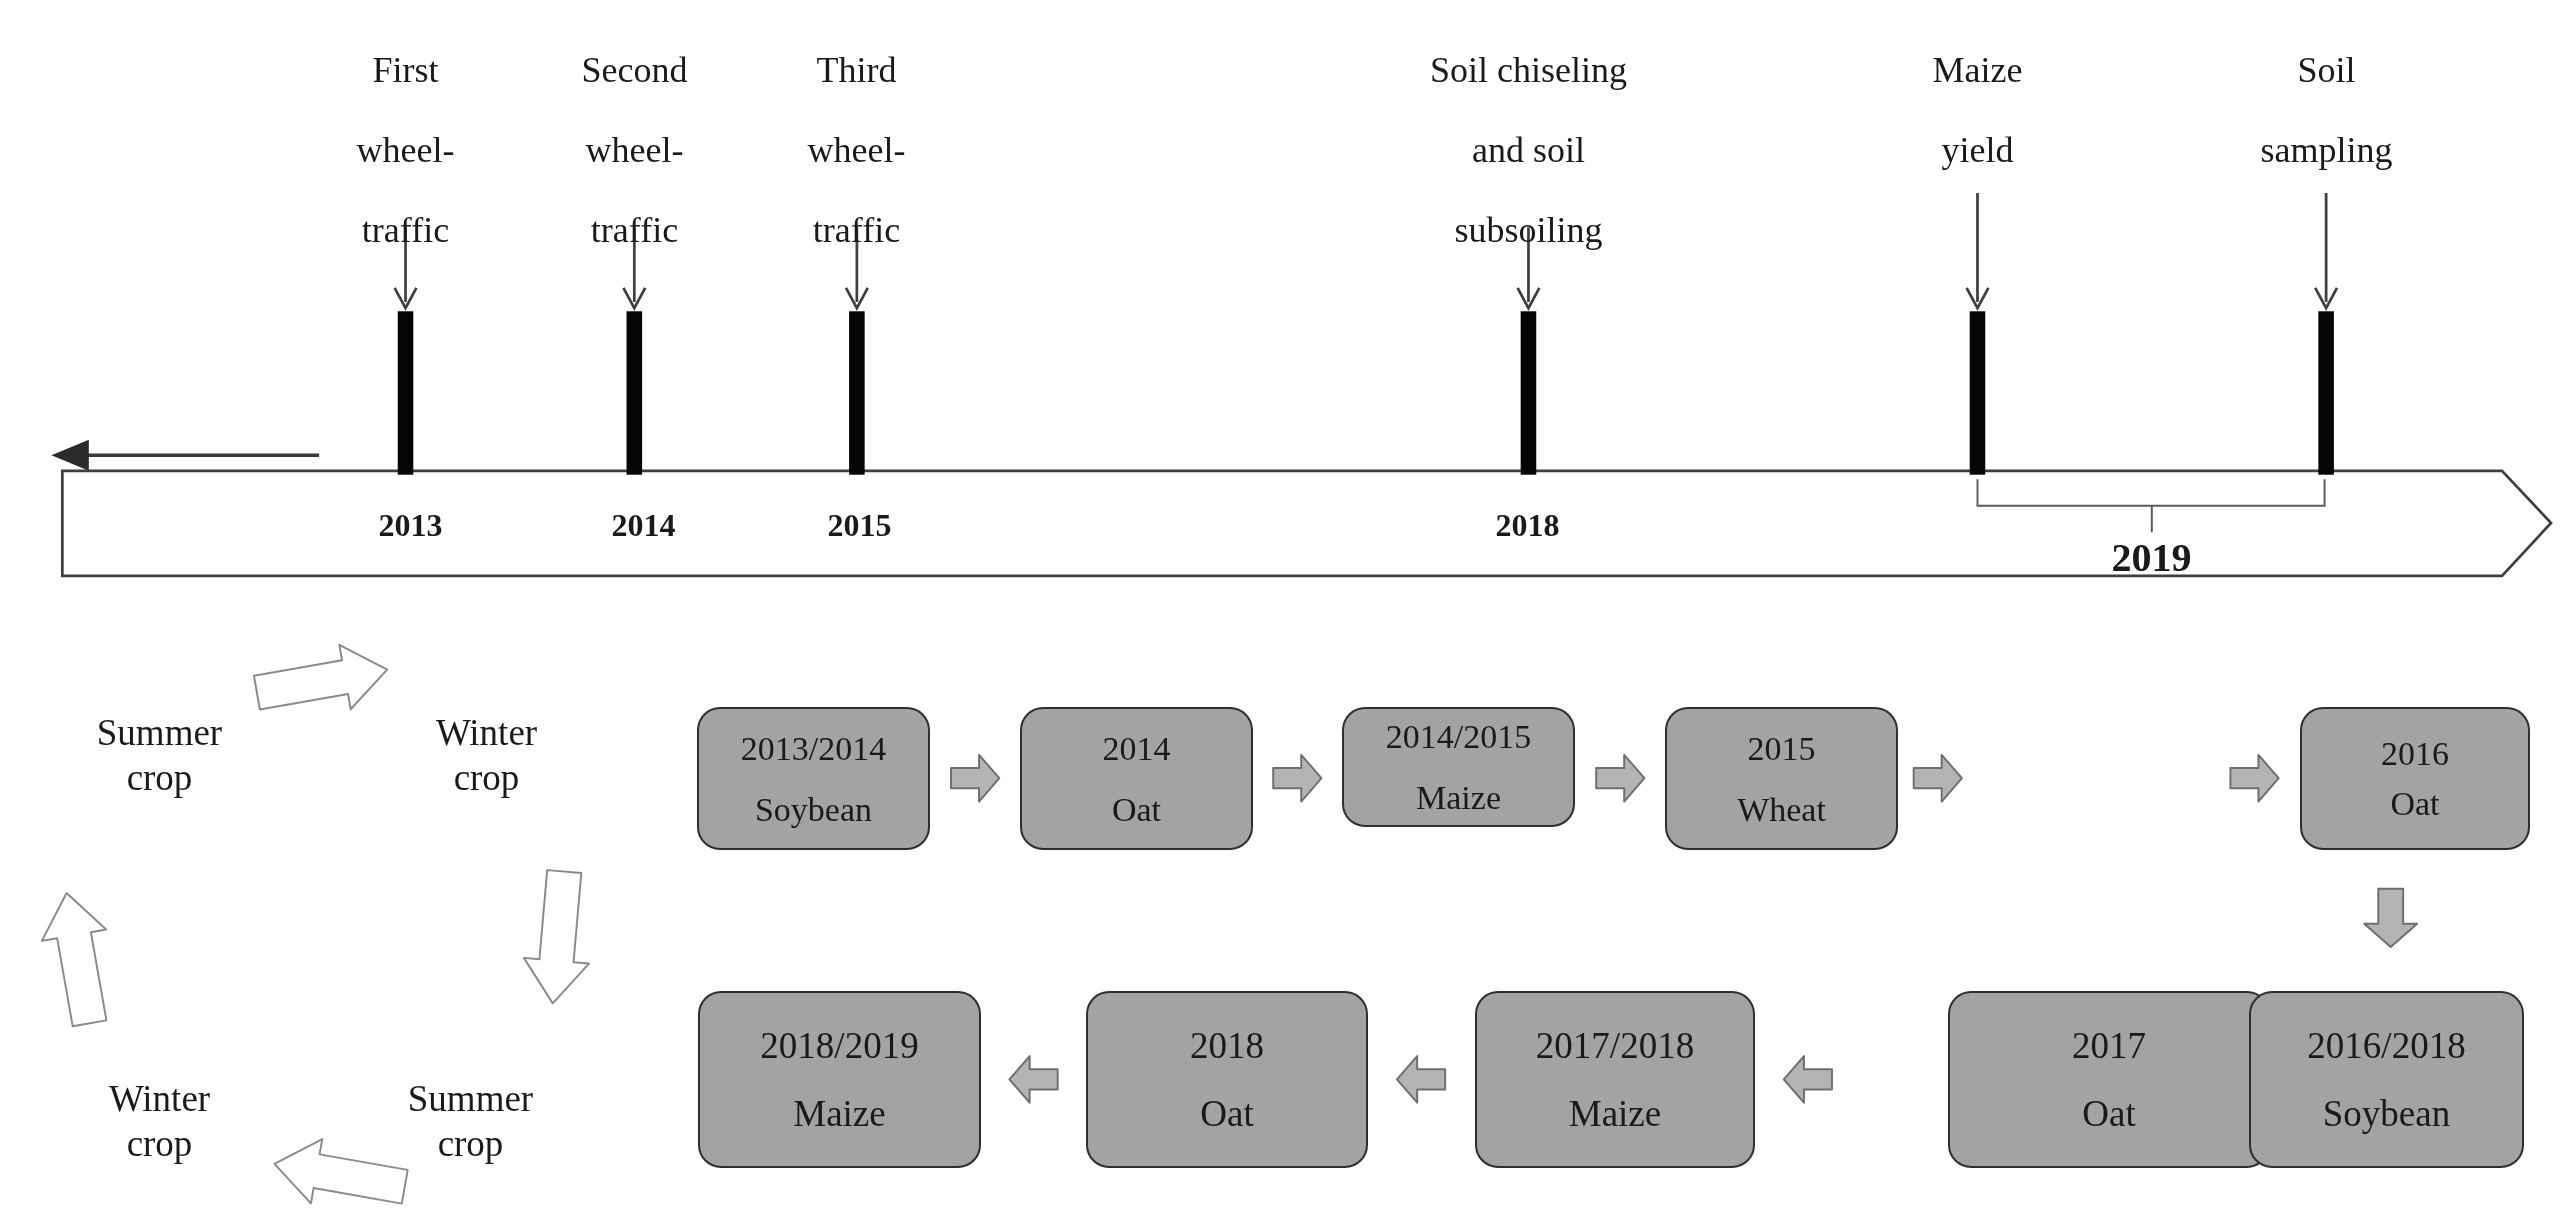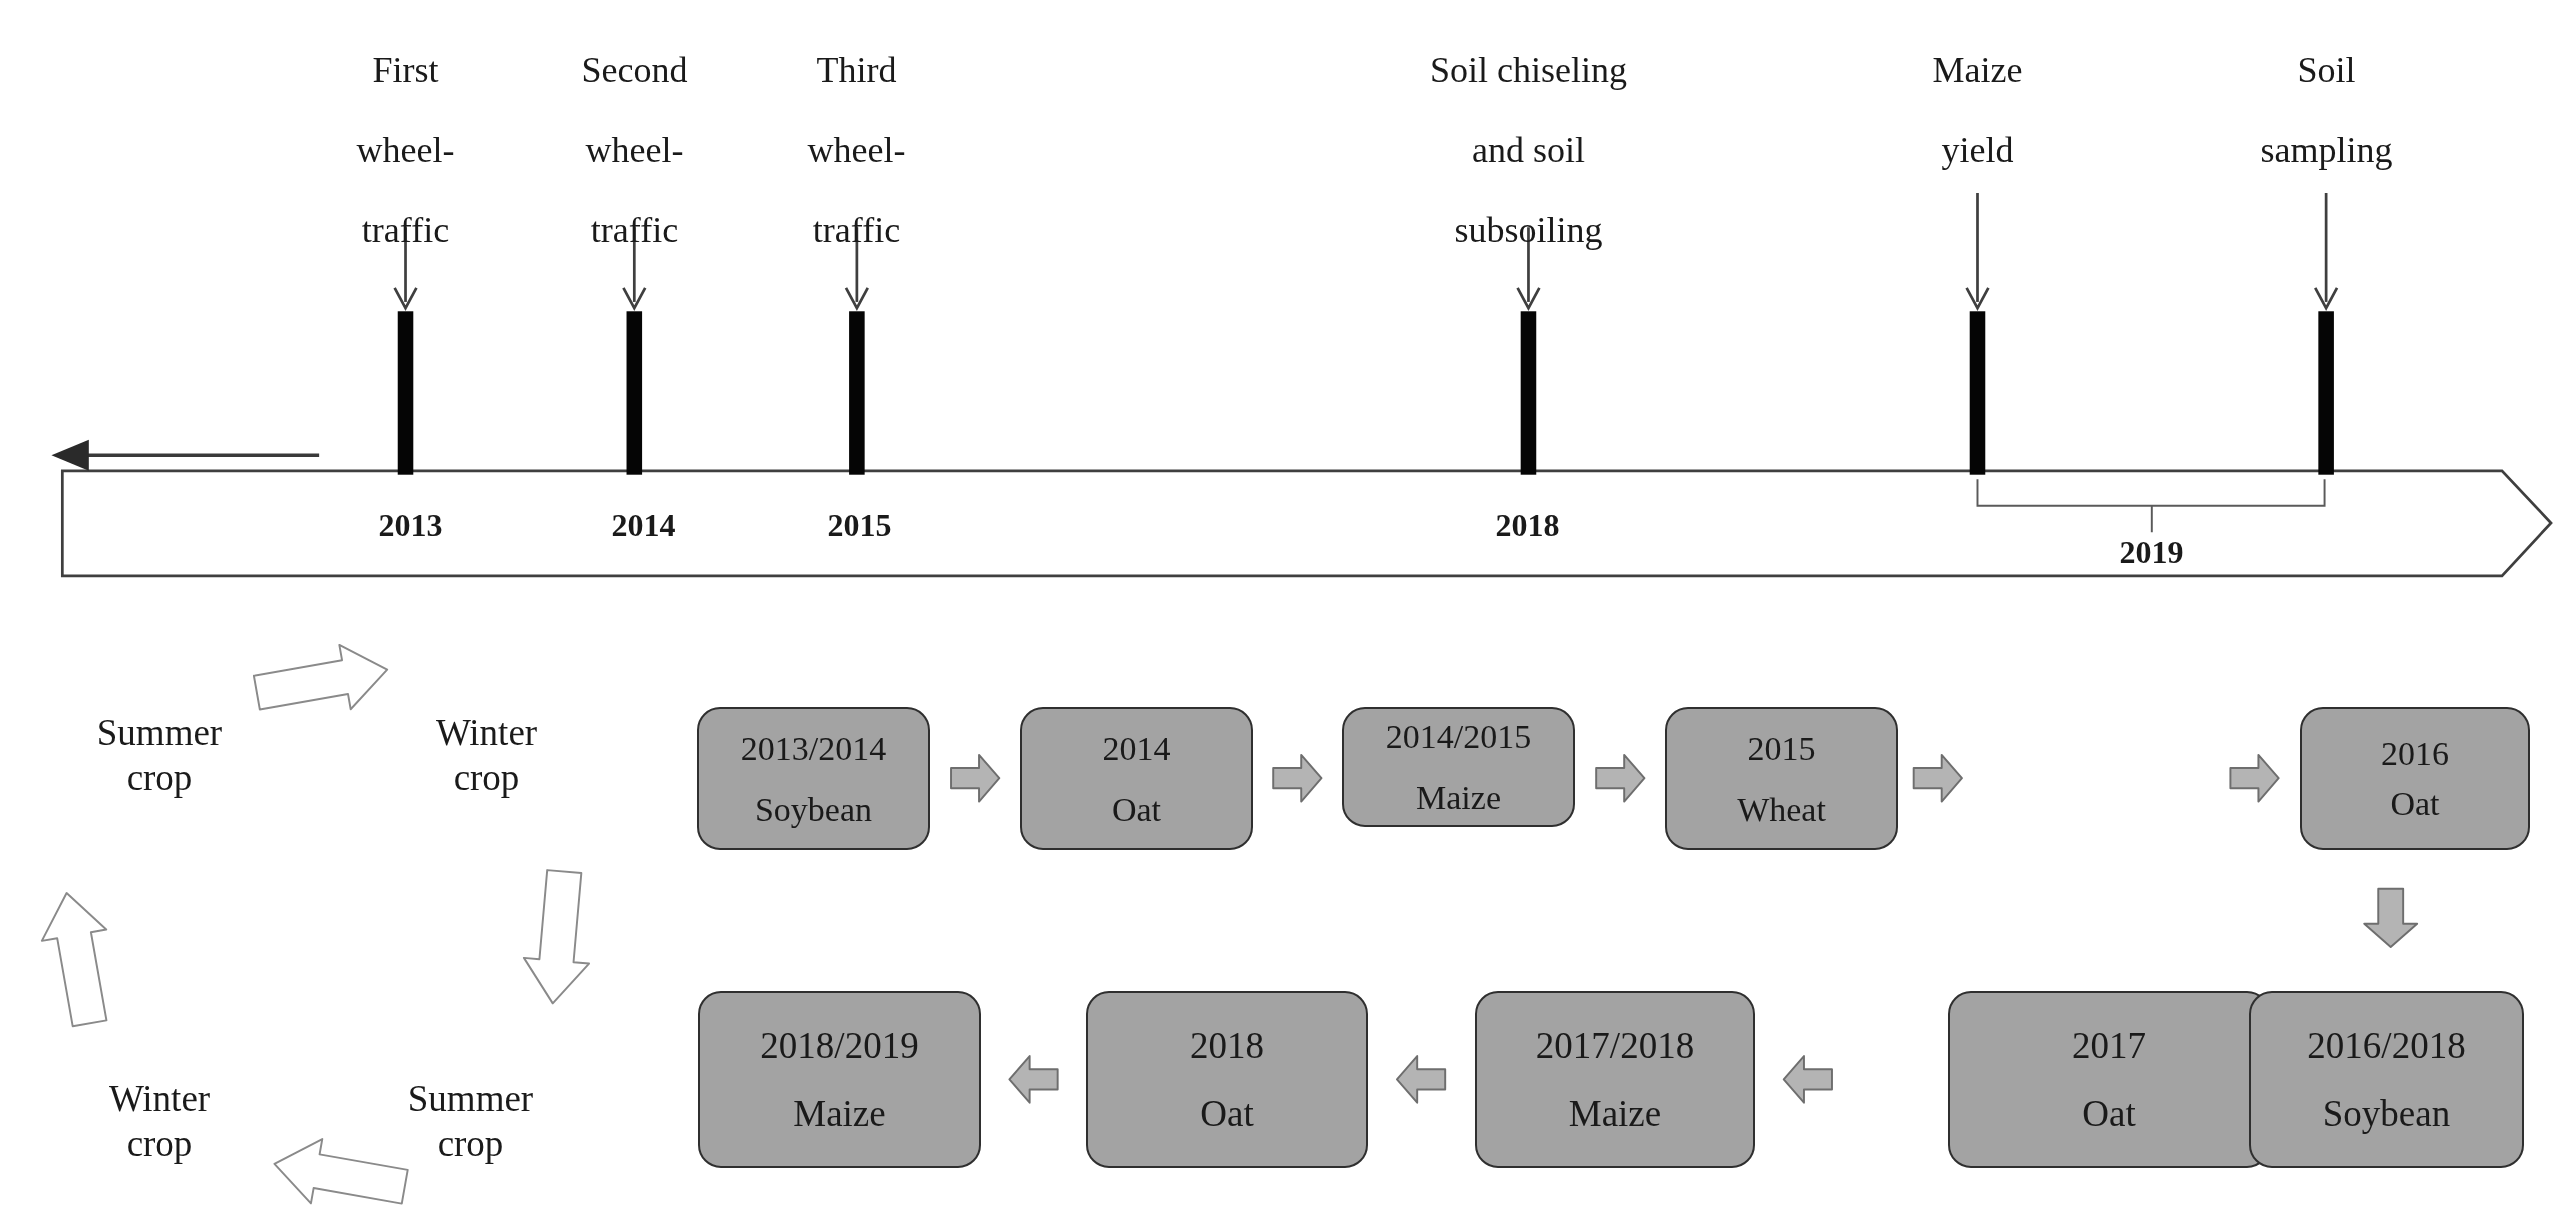--- a/index.html
+++ b/index.html
@@ -4,21 +4,21 @@
 <style>
   html,body{margin:0;padding:0;background:#ffffff;}
   .stage{
     position:relative;width:2576px;height:1214px;background:#ffffff;
     font-family:"Liberation Serif","DejaVu Serif",serif;color:#1a1a1a;overflow:hidden;
   }
   .stage svg{position:absolute;left:0;top:0;}
   .txt{position:absolute;text-align:center;white-space:pre-line;}
   .evt-label{width:311px;top:30px;font-size:36px;line-height:80px;}
   .band-year{width:171px;top:507px;font-size:32px;font-weight:bold;font-family:Liberation Serif, serif;}
-  .bracket-year{width:171px;top:534px;font-size:32px;font-weight:bold;}
+  .bracket-year{width:171px;top:534px;font-size:40px;font-weight:bold;}
   .nt-label{left:19.5px;top:297px;width:342px;font-size:37px;line-height:45px;}
   .cycle-label{width:249px;font-size:37px;line-height:45px;}
   .seq-box{
     position:absolute;box-sizing:border-box;background:#a3a3a3;
     border:2.7px solid #2f2f2f;border-radius:23px;
     display:flex;flex-direction:column;align-items:center;justify-content:center;
     text-align:center;
   }
   .seq-box .period{display:block;}
   .seq-box .crop{display:block;}

